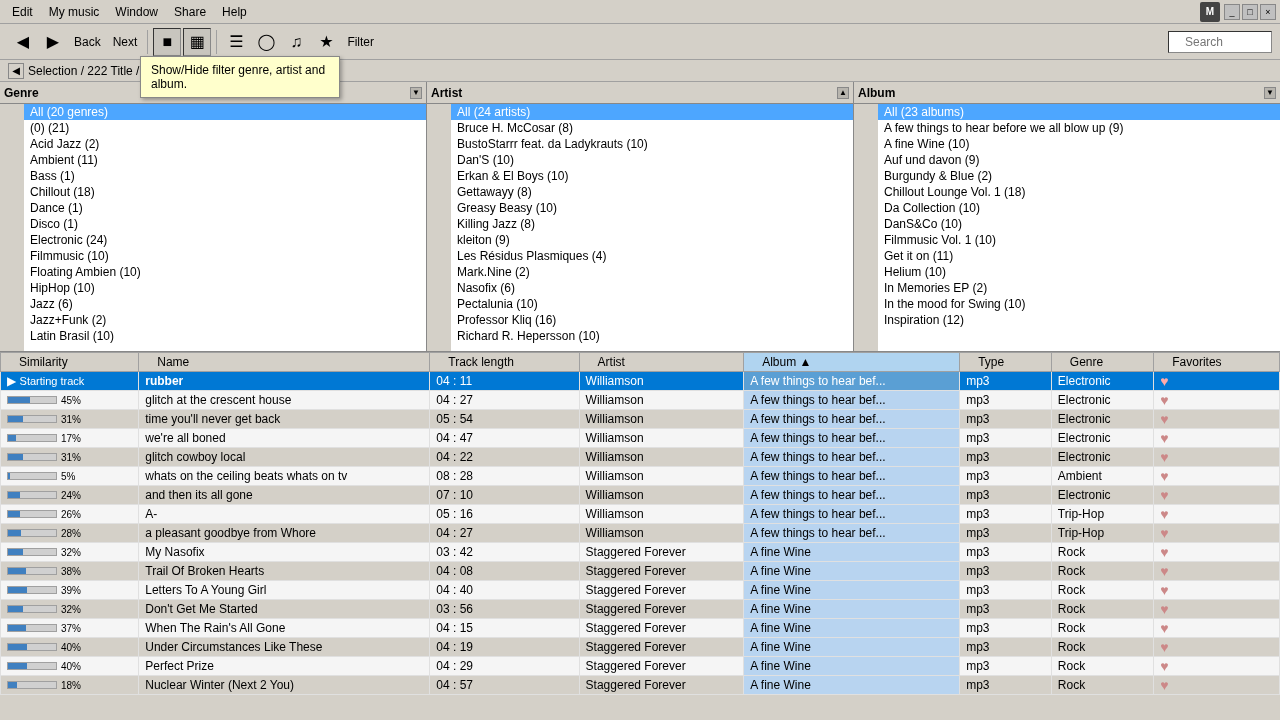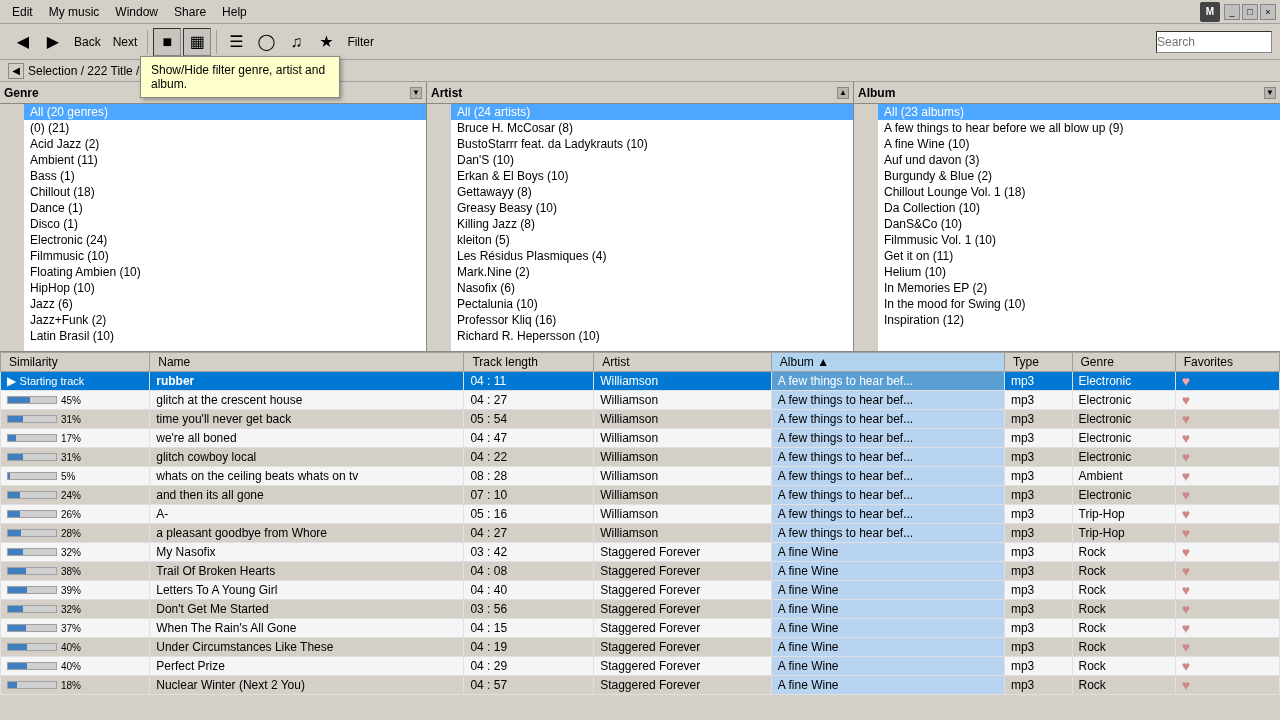--- a/index.html
+++ b/index.html
@@ -12,41 +12,41 @@
     .win-controls { display: flex; gap: 2px; margin-left: 4px; }
     .win-ctrl { width: 16px; height: 16px; background: #c0c0c0; border: 1px solid #888; display: flex; align-items: center; justify-content: center; font-size: 9px; cursor: pointer; }
 
     
     .toolbar { display: flex; align-items: center; height: 36px; background: #d4d0c8; padding: 0 8px; border-bottom: 1px solid #a0a0a0; position: relative; }
     .toolbar-btn { width: 28px; height: 28px; background: #d4d0c8; border: 1px solid transparent; display: flex; align-items: center; justify-content: center; cursor: pointer; font-size: 16px; margin: 0 1px; }
     .toolbar-btn.active { border: 1px inset #888; background: #c8c5be; }
     .toolbar-sep { width: 1px; height: 24px; background: #a0a0a0; margin: 0 4px; }
     .toolbar-label { font-size: 12px; padding: 0 6px; }
     .toolbar-search { margin-left: auto; display: flex; align-items: center; }
-    .toolbar-search input { width: 116px; height: 22px; border: 1px inset #888; background: white; padding: 0 0; font-size: 12px; }
+    .toolbar-search input { width: 104px; height: 22px; border: 1px inset #888; background: white; padding: 0 16px; font-size: 12px; }
     
     
     .tooltip { position: absolute; left: 140px; top: 32px; background: #ffffcc; border: 1px solid #888; padding: 6px 10px; z-index: 100; font-size: 12px; max-width: 200px; box-shadow: 2px 2px 4px rgba(0,0,0,0.3); }
 
     
     .selection-bar { display: flex; align-items: center; height: 22px; background: #d4d0c8; padding: 0 8px; border-bottom: 1px solid #a0a0a0; }
     .selection-bar-btn { width: 16px; height: 16px; background: #d4d0c8; border: 1px solid #888; display: flex; align-items: center; justify-content: center; cursor: pointer; font-size: 10px; margin-right: 4px; }
     .selection-bar-text { font-size: 12px; }
 
     
     .panels { display: flex; height: 270px; border-bottom: 1px solid #888; }
     .panel { flex: 1; display: flex; flex-direction: column; border-right: 1px solid #888; overflow: hidden; }
     .panel:last-child { border-right: none; }
     .panel-header { display: flex; align-items: center; height: 22px; background: #d4d0c8; border-bottom: 1px solid #888; padding: 0 4px; font-weight: bold; font-size: 12px; }
     .panel-sort-btn { width: 12px; height: 12px; background: #b8b5ae; border: 1px solid #888; display: flex; align-items: center; justify-content: center; font-size: 8px; cursor: pointer; margin-left: auto; }
     .panel-list { flex: 1; overflow-y: auto; background: white; margin-left: 24px; }
     .panel-list-item { padding: 1px 6px; cursor: pointer; font-size: 12px; white-space: nowrap; overflow: hidden; text-overflow: ellipsis; }
     .panel-list-item.selected-all { background: #4da6ff; color: white; }
     .track-table { width: 100%; border-collapse: collapse; }
-    .track-table th { background: #d4d0c8; border: 1px solid #a0a0a0; padding: 2px 8px; text-align: left; font-size: 12px; font-weight: normal; position: sticky; top: 0; cursor: pointer; white-space: nowrap; }
+    .track-table th { background: #d4d0c8; border: 1px solid #a0a0a0; padding: 2px 18px; text-align: left; font-size: 12px; font-weight: normal; position: sticky; top: 0; cursor: pointer; white-space: nowrap; }
     .track-table th.sorted { background: #b0d4f0; }
     .track-table td { border: 1px solid #e0e0e0; padding: 1px 6px; font-size: 12px; white-space: nowrap; overflow: hidden; text-overflow: ellipsis; max-width: 200px; }
     .track-table tr.selected td { background: #0078d4; color: white; }
     .track-table tr.selected td.album-col { background: #5a9fd4; }
     .track-table tr:nth-child(even) td { background: #f5f5f5; }
     .track-table tr.selected:nth-child(even) td { background: #0078d4; color: white; }
     
     .similarity-bar { display: flex; align-items: center; gap: 4px; }
     .bar-outer { width: 50px; height: 8px; background: #d0d0d0; border: 1px solid #a0a0a0; }
     .bar-inner { height: 100%; background: #4080c0; }
@@ -139,40 +139,40 @@
       </div>
       <div class="panel-list" id="artist-list">
           <div class="panel-list-item selected-all">All (24 artists)</div>
           <div class="panel-list-item">Bruce H. McCosar  (8)</div>
           <div class="panel-list-item">BustoStarrr feat. da Ladykrauts  (10)</div>
           <div class="panel-list-item">Dan'S  (10)</div>
           <div class="panel-list-item">Erkan &amp; El Boys  (10)</div>
           <div class="panel-list-item">Gettawayy  (8)</div>
           <div class="panel-list-item">Greasy Beasy  (10)</div>
           <div class="panel-list-item">Killing Jazz  (8)</div>
-          <div class="panel-list-item">kleiton  (5)</div>
+          <div class="panel-list-item">kleiton  (9)</div>
           <div class="panel-list-item">Les Résidus Plasmiques  (4)</div>
           <div class="panel-list-item">Mark.Nine  (2)</div>
           <div class="panel-list-item">Nasofix  (6)</div>
           <div class="panel-list-item">Pectalunia  (10)</div>
           <div class="panel-list-item">Professor Kliq  (16)</div>
           <div class="panel-list-item">Richard R. Hepersson  (10)</div>
         </div>
     </div>
 
     <div class="panel">
       <div class="panel-header">
         <span>Album</span>
         <div class="panel-sort-btn">▼</div>
       </div>
       <div class="panel-list" id="album-list">
           <div class="panel-list-item selected-all">All (23 albums)</div>
           <div class="panel-list-item">A few things to hear before we all blow up  (9)</div>
           <div class="panel-list-item">A fine Wine  (10)</div>
-          <div class="panel-list-item">Auf und davon  (3)</div>
+          <div class="panel-list-item">Auf und davon  (9)</div>
           <div class="panel-list-item">Burgundy &amp; Blue  (2)</div>
           <div class="panel-list-item">Chillout Lounge Vol. 1  (18)</div>
           <div class="panel-list-item">Da Collection  (10)</div>
           <div class="panel-list-item">DanS&amp;Co  (10)</div>
           <div class="panel-list-item">Filmmusic Vol. 1  (10)</div>
           <div class="panel-list-item">Get it on  (11)</div>
           <div class="panel-list-item">Helium  (10)</div>
           <div class="panel-list-item">In Memories EP  (2)</div>
           <div class="panel-list-item">In the mood for Swing  (10)</div>
           <div class="panel-list-item">Inspiration  (12)</div>

